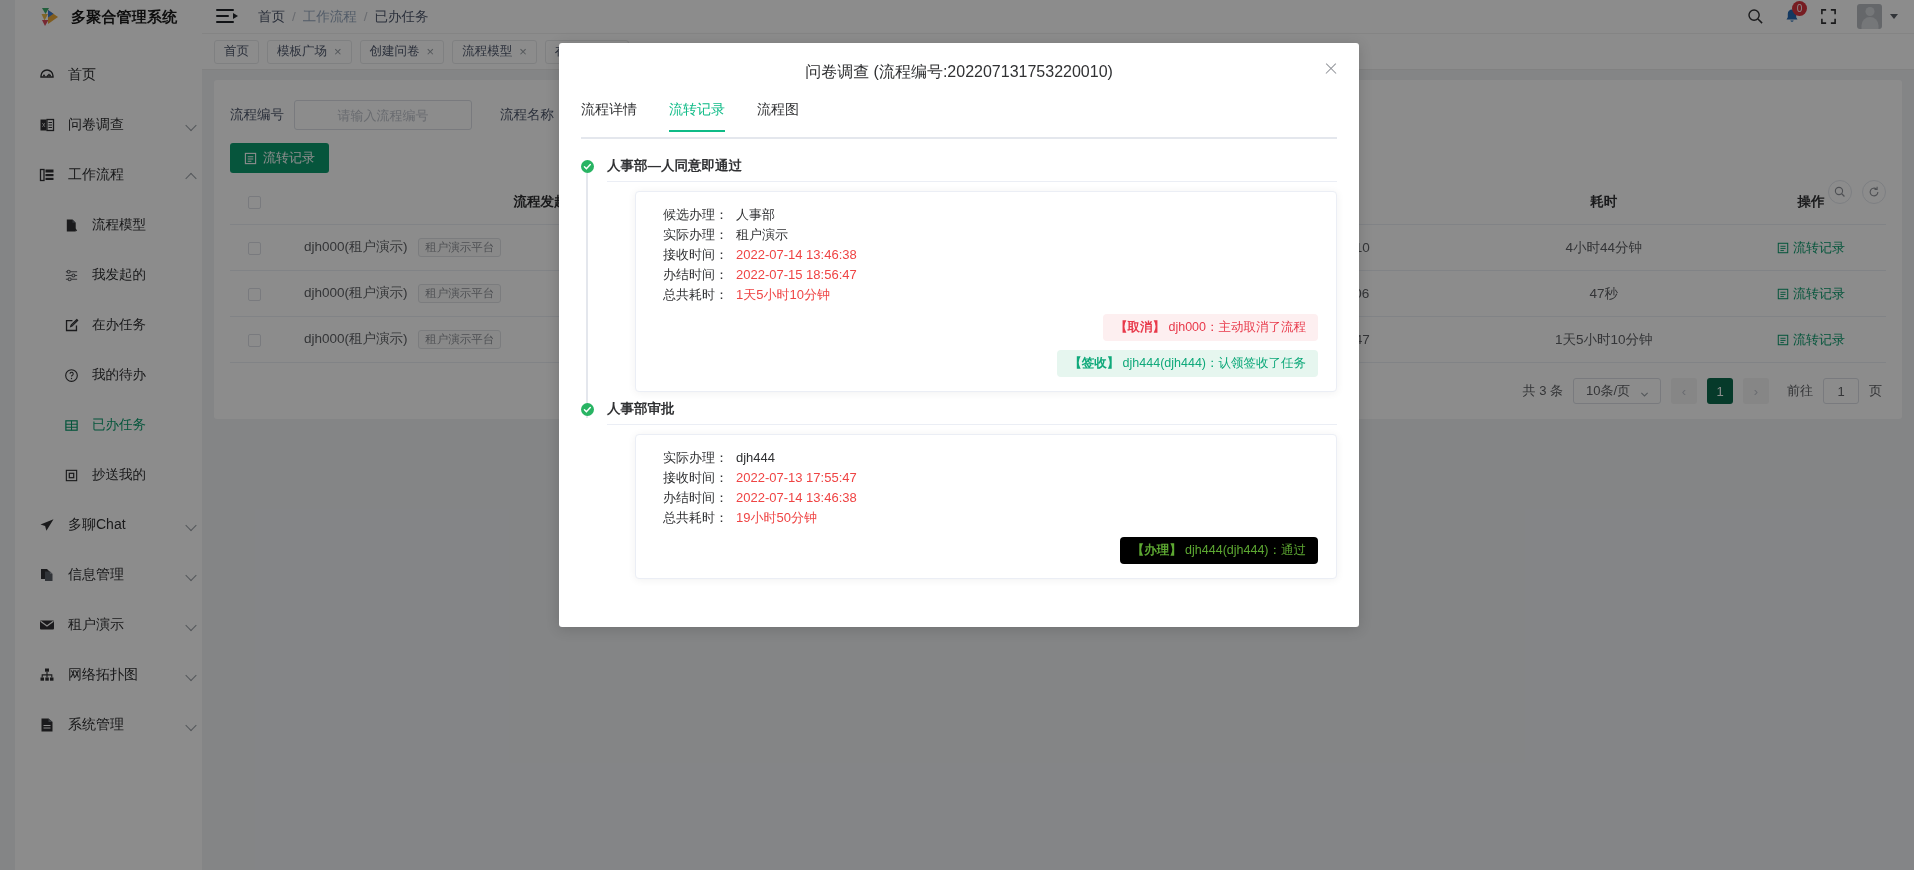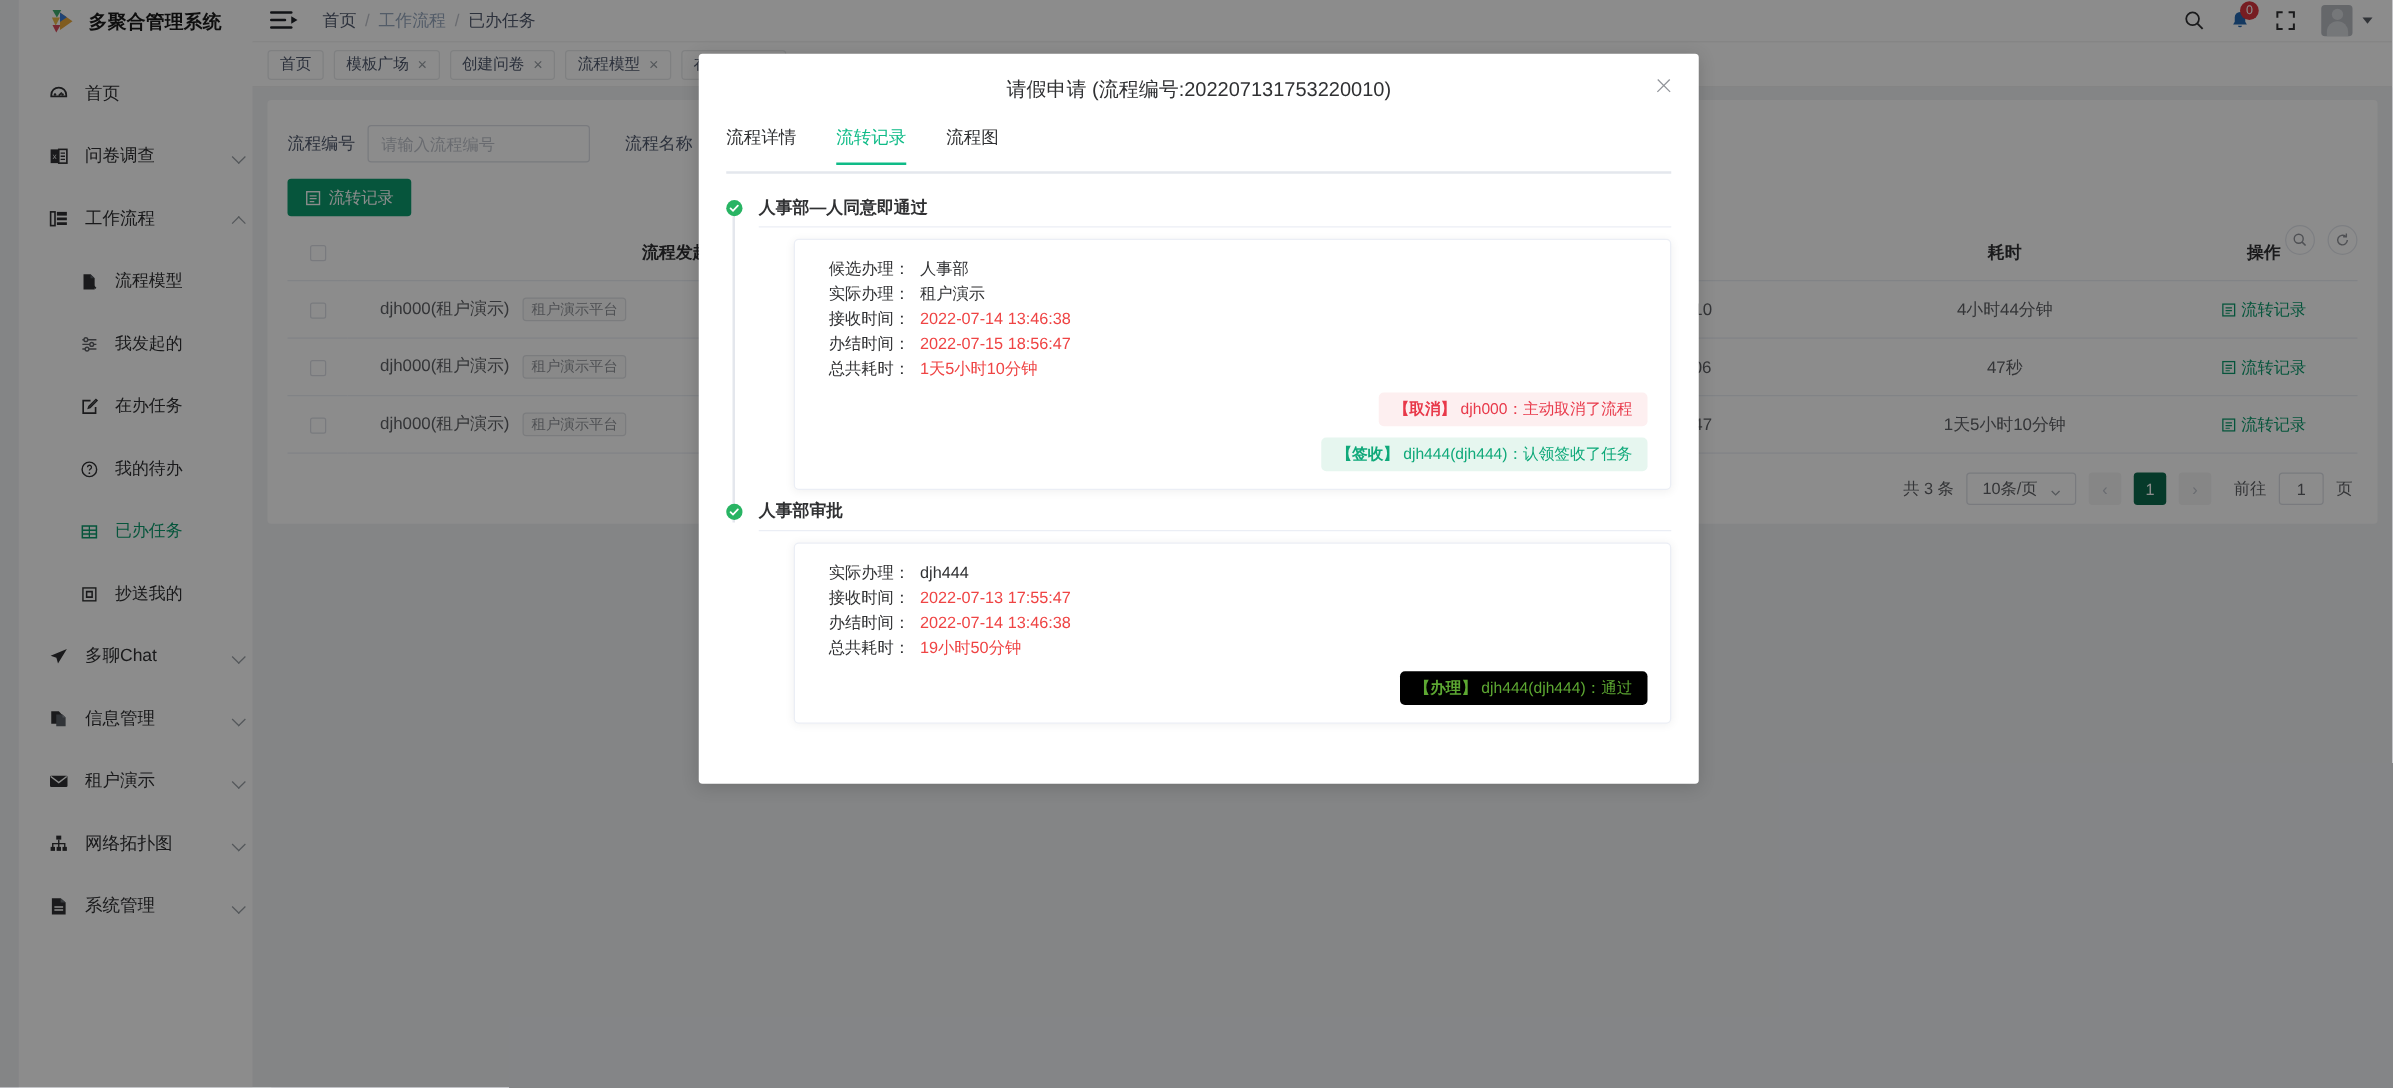--- a/index.html
+++ b/index.html
@@ -148,20 +148,21 @@
     background: #fff; border-radius: 3px; padding: 14px 16px 0 16px;
   }
   .filter-row { display: flex; align-items: center; gap: 10px; height: 42px; }
   .flabel { font-size: 13.5px; color: #515a6e; white-space: nowrap; }
   .finput {
     width: 178px; height: 30px;
     border: 1px solid #dcdfe6; border-radius: 3px;
     padding: 0 10px; font-size: 13px; color: #606266;
     background: #fff; outline: none;
     font-family: "Liberation Sans", sans-serif;
+    text-align: center;
   }
   .finput::placeholder { color: #c0c4cc; }
   .btn-primary {
     height: 30px; padding: 0 14px;
     background: #0c9c6e; border: none; border-radius: 3px;
     color: #fff; font-size: 13px; cursor: pointer;
     display: inline-flex; align-items: center; gap: 6px;
     font-family: "Liberation Sans", sans-serif;
   }
   .btn-row { height: 44px; display: flex; align-items: center; }
@@ -690,21 +691,21 @@
           <span>页</span>
         </div>
       </div>
     </div>
   </main>
 
   <div class="overlay"></div>
 
   <div class="modal">
     <div class="modal-head">
-      <div class="modal-title">请假申请 (流程编号:202207131753220010)</div>
+      <div class="modal-title">问卷调查 (流程编号:202207131753220010)</div>
       <div class="modal-close"></div>
     </div>
 
     <div class="modal-body">
       <div class="tabs">
         <div class="tab">流程详情</div>
         <div class="tab active">流转记录</div>
         <div class="tab">流程图</div>
       </div>
 

